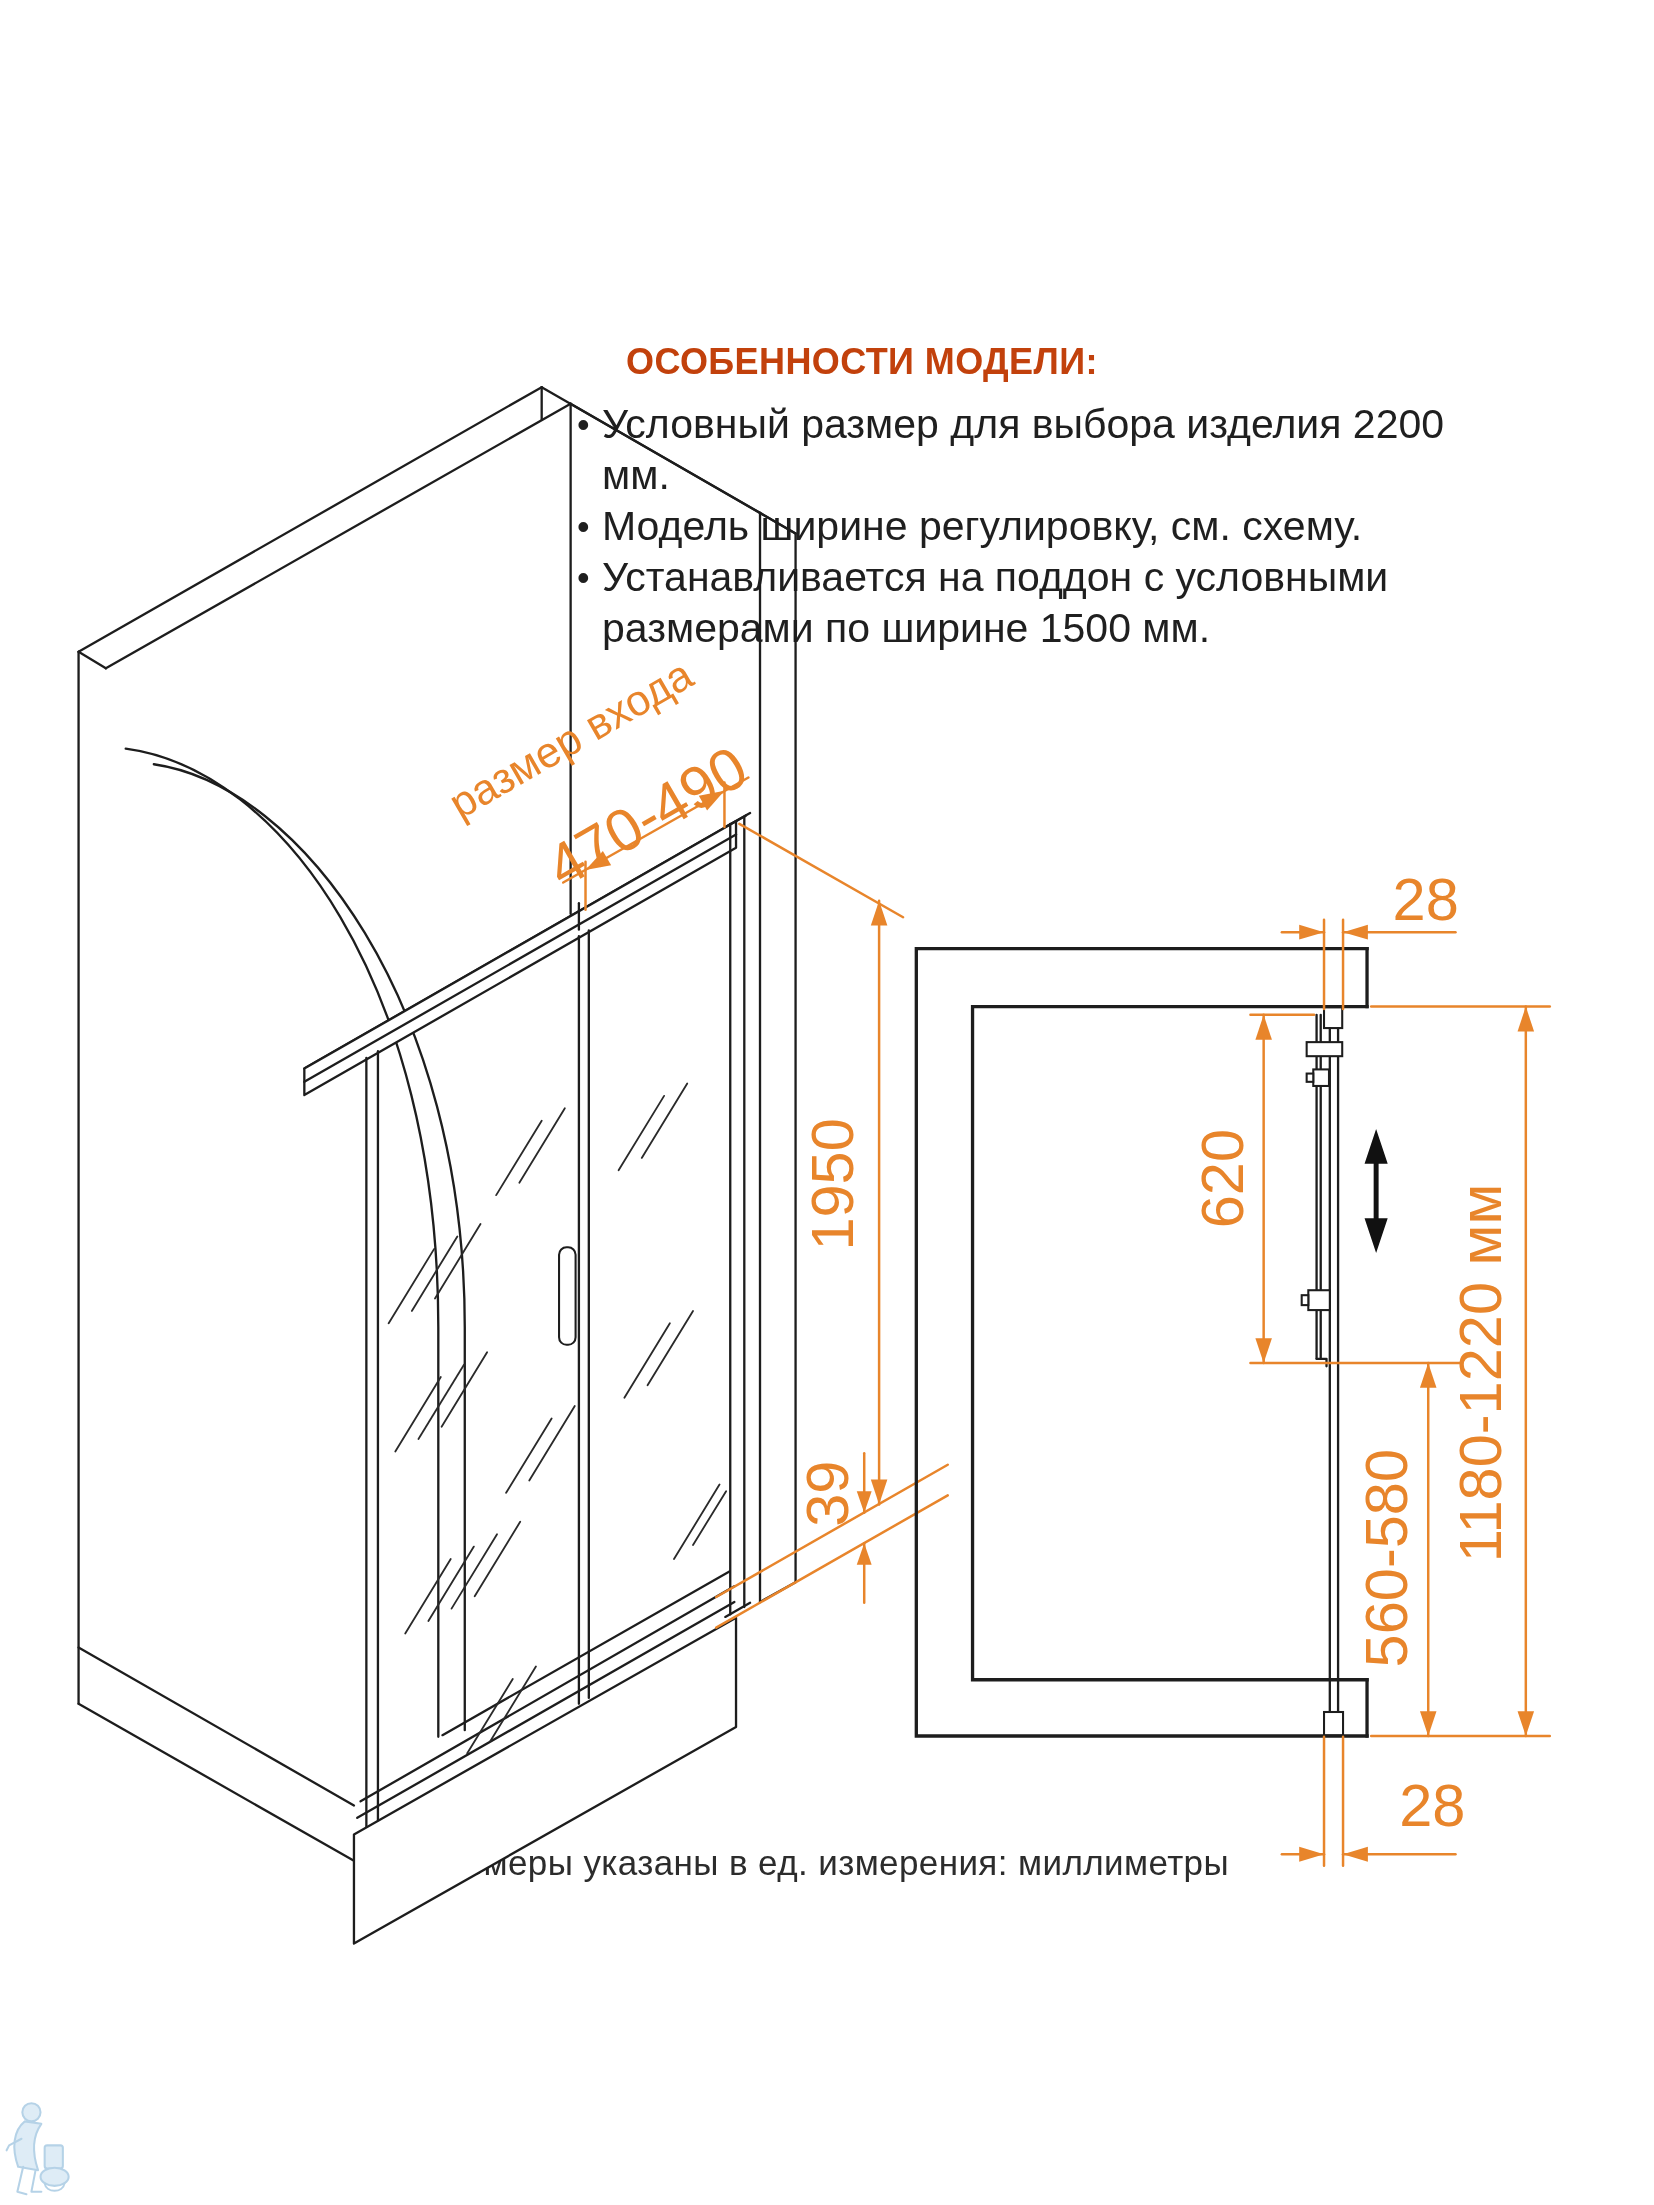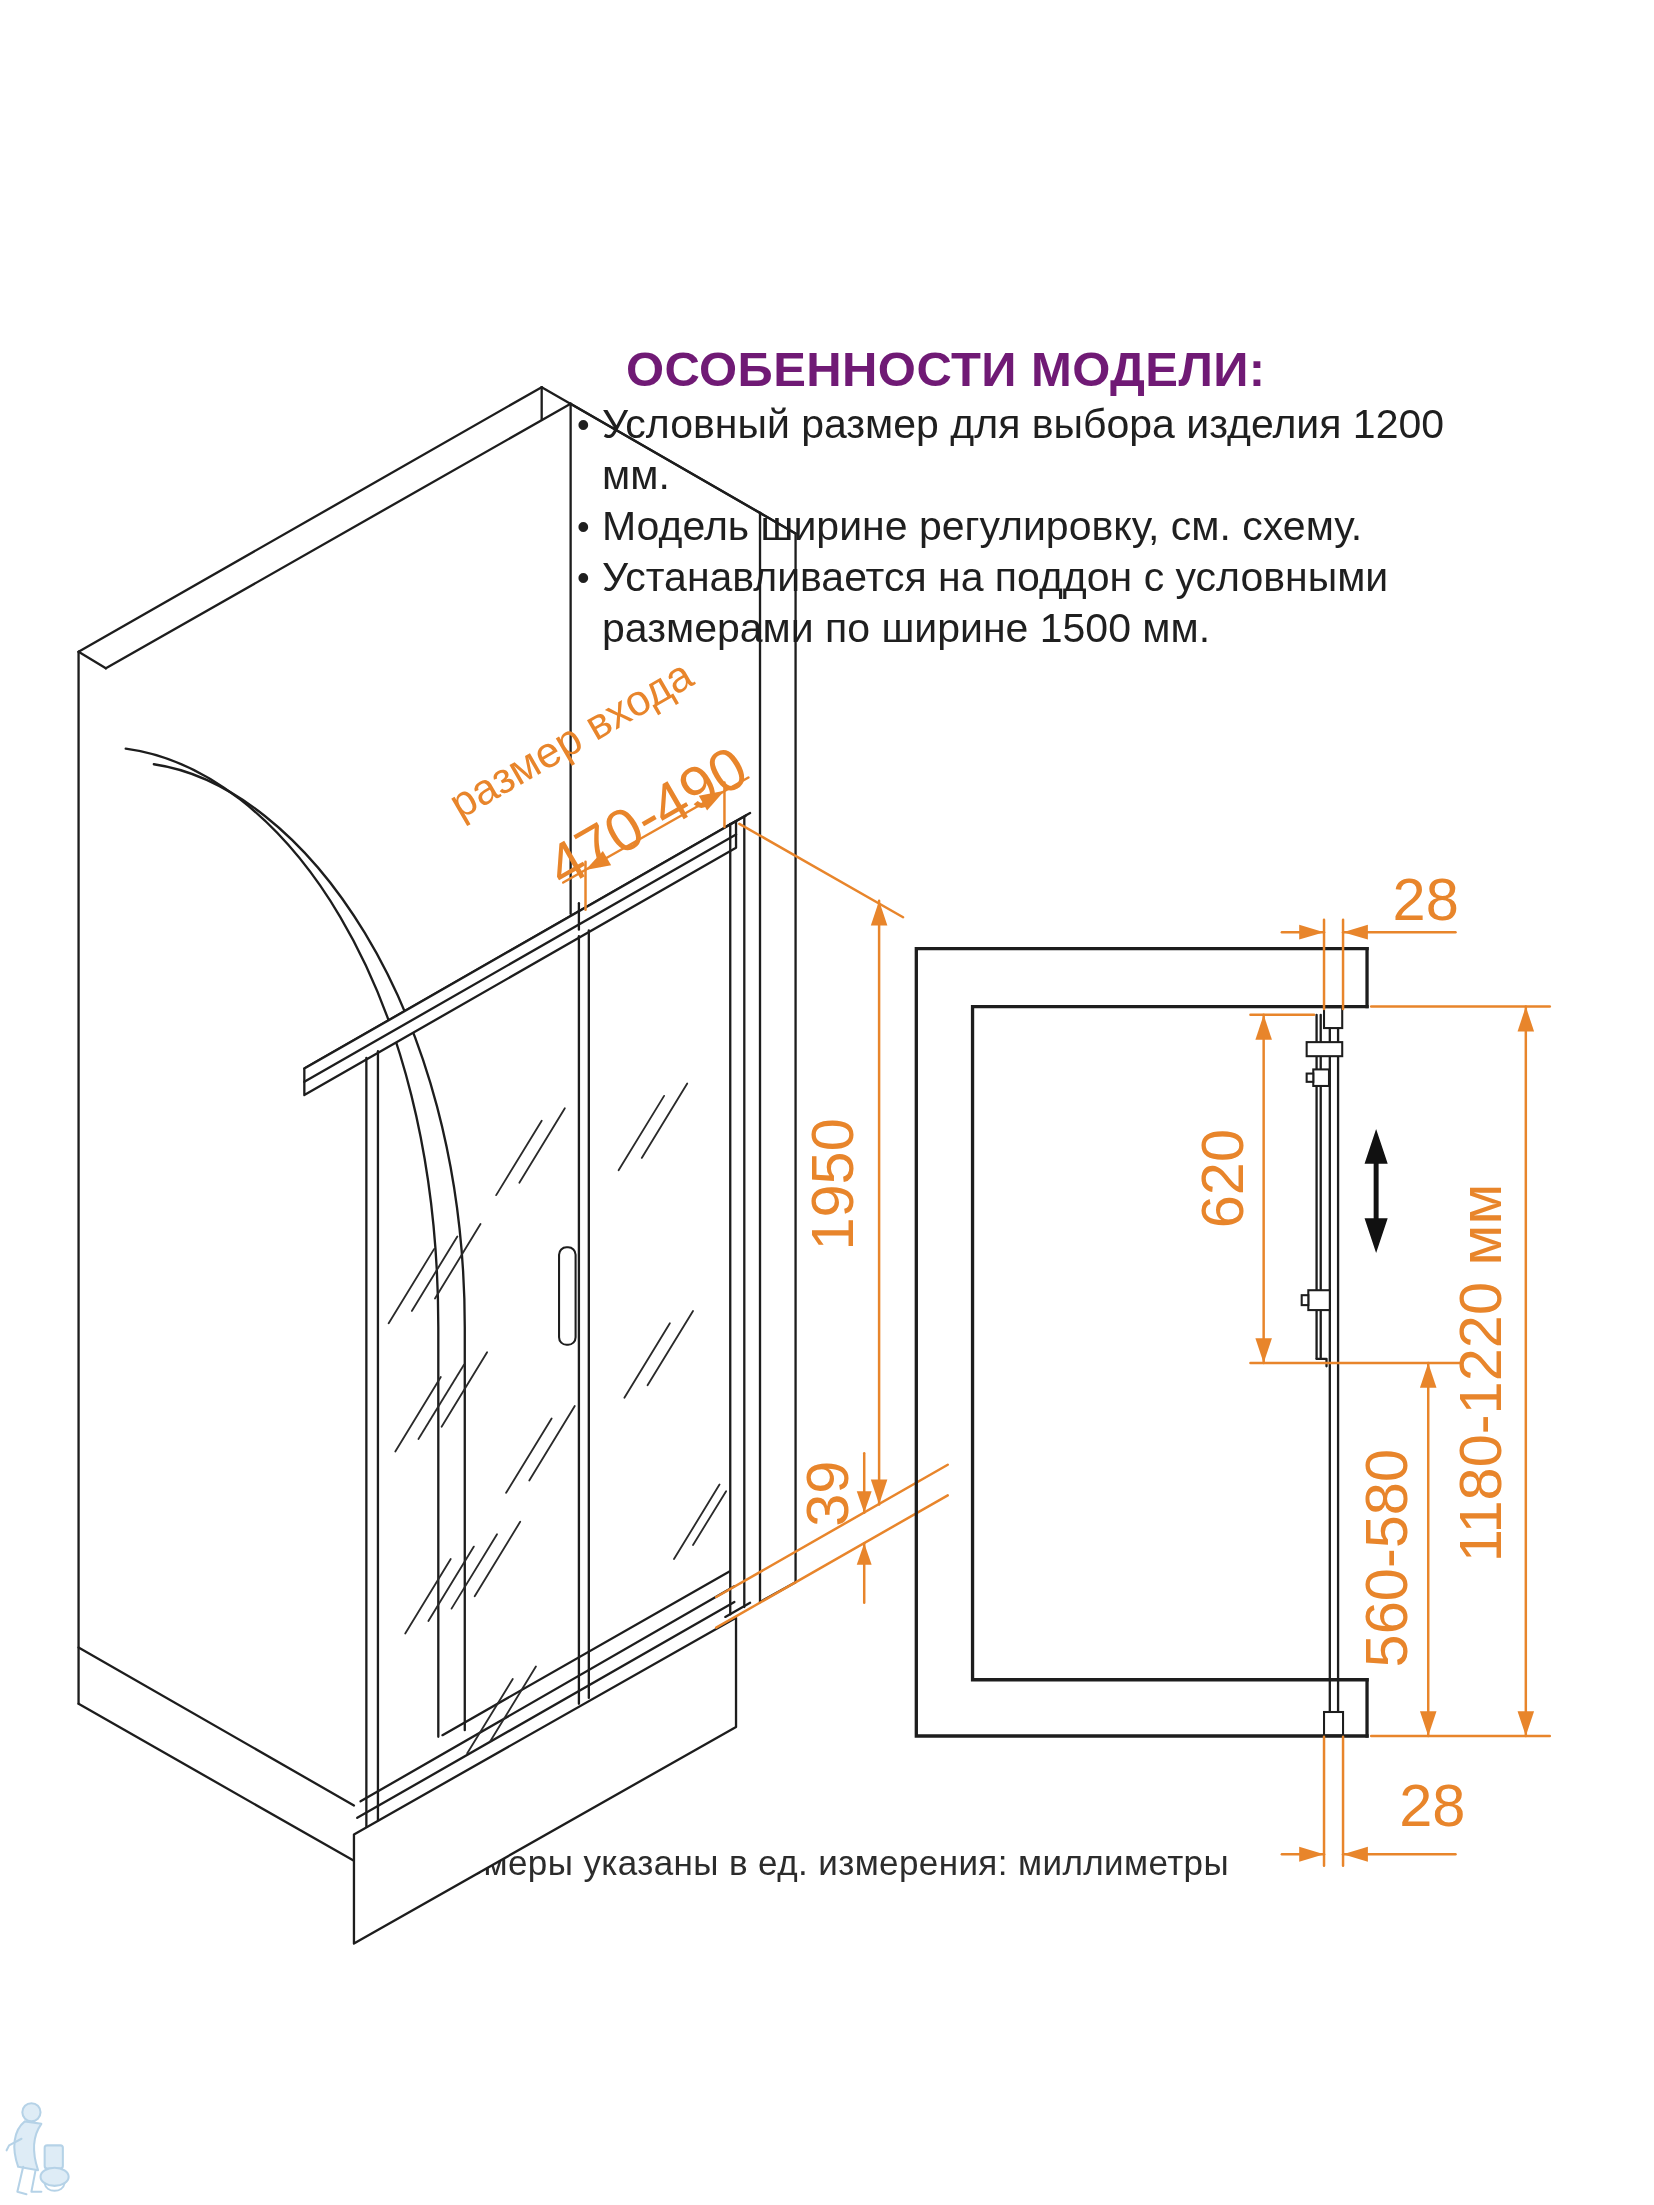--- a/index.html
+++ b/index.html
@@ -2,21 +2,21 @@
 <html style="font-size:13.2px"><head>
 <meta charset="utf-8">
 <style>
   html,body{margin:0;padding:0;}
   body{
     width:1654px;height:2205px;position:relative;background:#ffffff;
     font-family:"Liberation Sans",sans-serif;color:#1d1d1d;overflow:hidden;
   }
   .page-title{
     position:absolute;left:626px;top:341px;
-    font-size:49px;font-weight:bold;letter-spacing:0.4px;color:#701a75;
+    font-size:36px;font-weight:bold;letter-spacing:0.4px;color:#c2410c;
     white-space:nowrap;
   }
   .bullets{
     position:absolute;left:577px;top:399px;width:943px;
     font-size:41px;line-height:51px;color:#1f1f1f;
   }
   .bullet-item{display:flex;align-items:flex-start;}
   .bullet-dot{flex:0 0 25px;width:25px;font-size:36px;line-height:51px;}
   .bullet-text{flex:1 1 auto;}
   .footer-note{
@@ -38,21 +38,21 @@
   .wm{opacity:.85;}
 </style>
 </head>
 <body>
 
 <div class="page-title">ОСОБЕННОСТИ МОДЕЛИ:</div>
 
 <div class="bullets">
   <div class="bullet-item">
     <span class="bullet-dot">•</span>
-    <span class="bullet-text">Условный размер для выбора изделия 1200 мм.</span>
+    <span class="bullet-text">Условный размер для выбора изделия 2200 мм.</span>
   </div>
   <div class="bullet-item">
     <span class="bullet-dot">•</span>
     <span class="bullet-text">Модель ширине регулировку, см. схему.</span>
   </div>
   <div class="bullet-item">
     <span class="bullet-dot">•</span>
     <span class="bullet-text">Устанавливается на поддон с условными размерами по ширине 1500 мм.</span>
   </div>
 </div>

